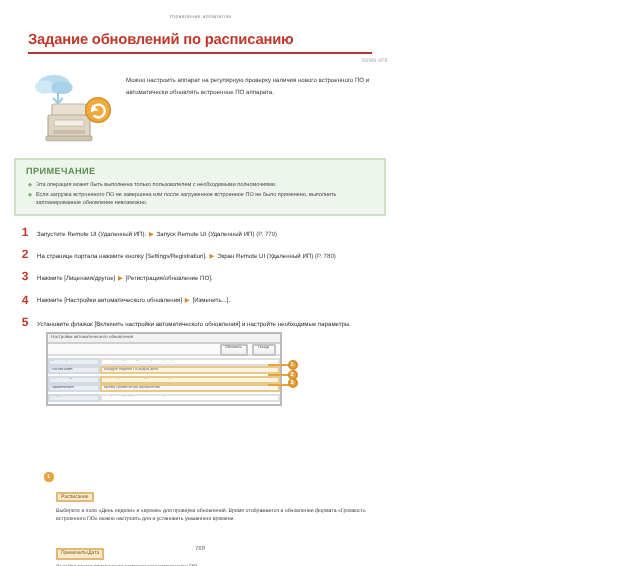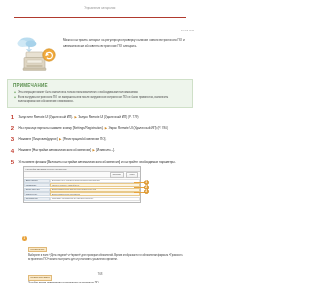--- a/index.html
+++ b/index.html
@@ -146,20 +146,21 @@
   }
 </style>
 </head>
 <body>
 
 <div class="page">
 
   <div class="running-header">Управление аппаратом</div>
 
   <div class="title-block">
+    <div class="page-title">Задание обновлений по расписанию</div>
     <div class="title-rule"></div>
   </div>
   <div class="doc-code">5XW8-0FE</div>
 
   <div class="intro">
     <div class="illus">
       <svg width="44" height="40" viewBox="0 0 44 40">
 
         <ellipse cx="13" cy="7" rx="8" ry="4.6" fill="#b9dcef"></ellipse>
         <ellipse cx="8.5" cy="8.5" rx="5" ry="3.4" fill="#cfe8f5"></ellipse>

